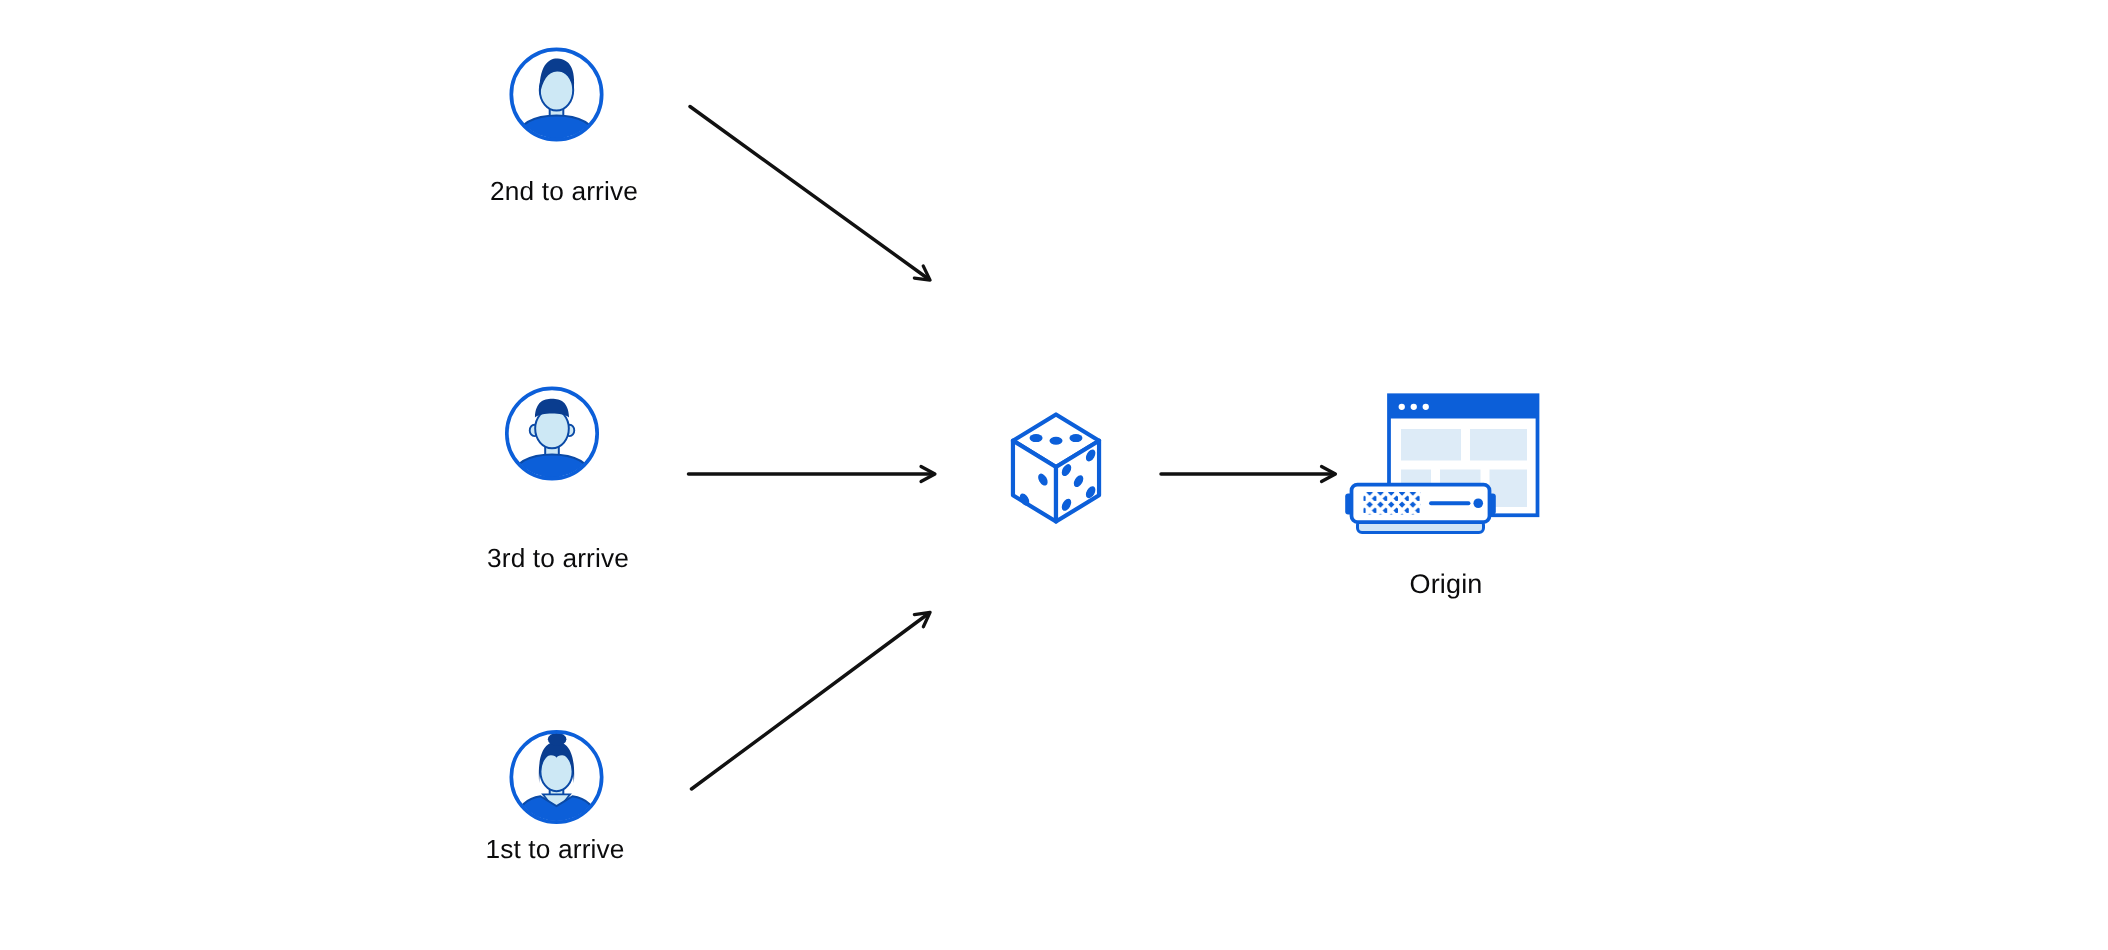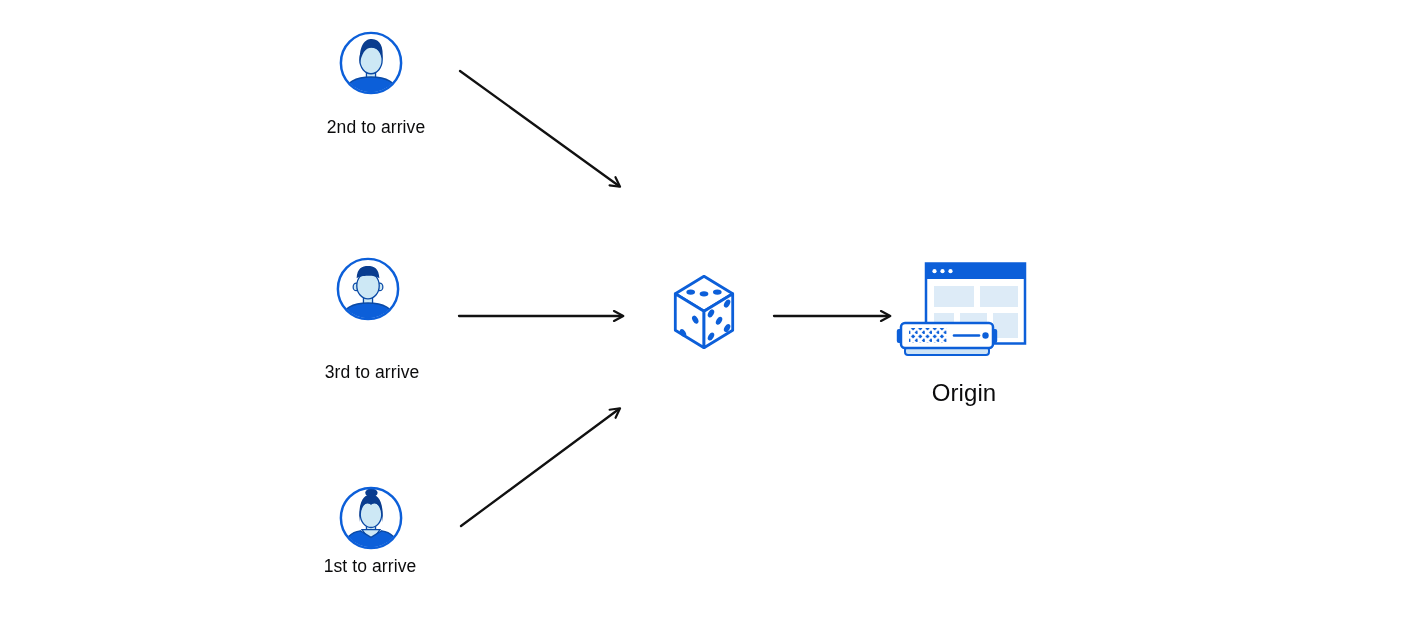--- a/index.html
+++ b/index.html
@@ -23,21 +23,21 @@
   }
   .abs{position:absolute;}
   .node-label{
     position:absolute;
     transform:translateX(-50%);
     font-size:17.5px;
     color:var(--label);
     white-space:nowrap;
     letter-spacing:0.1px;
   }
-  .origin-label{font-size:24px;}
+  .origin-label{font-size:18px;}
   .arrows-layer{position:absolute;left:0;top:0;width:1405px;height:633px;}
   .stroke-accent{stroke:var(--accent);}
   .fill-accent{fill:var(--accent);}
   .fill-face{fill:var(--face);}
   .fill-navy{fill:var(--navy);}
   .fill-panel{fill:var(--panel);}
   .fill-tray{fill:var(--tray);}
   .stroke-ink{stroke:var(--ink);}
   .edge{stroke:var(--arrow);stroke-width:2.3;stroke-linecap:round;}
 </style>

